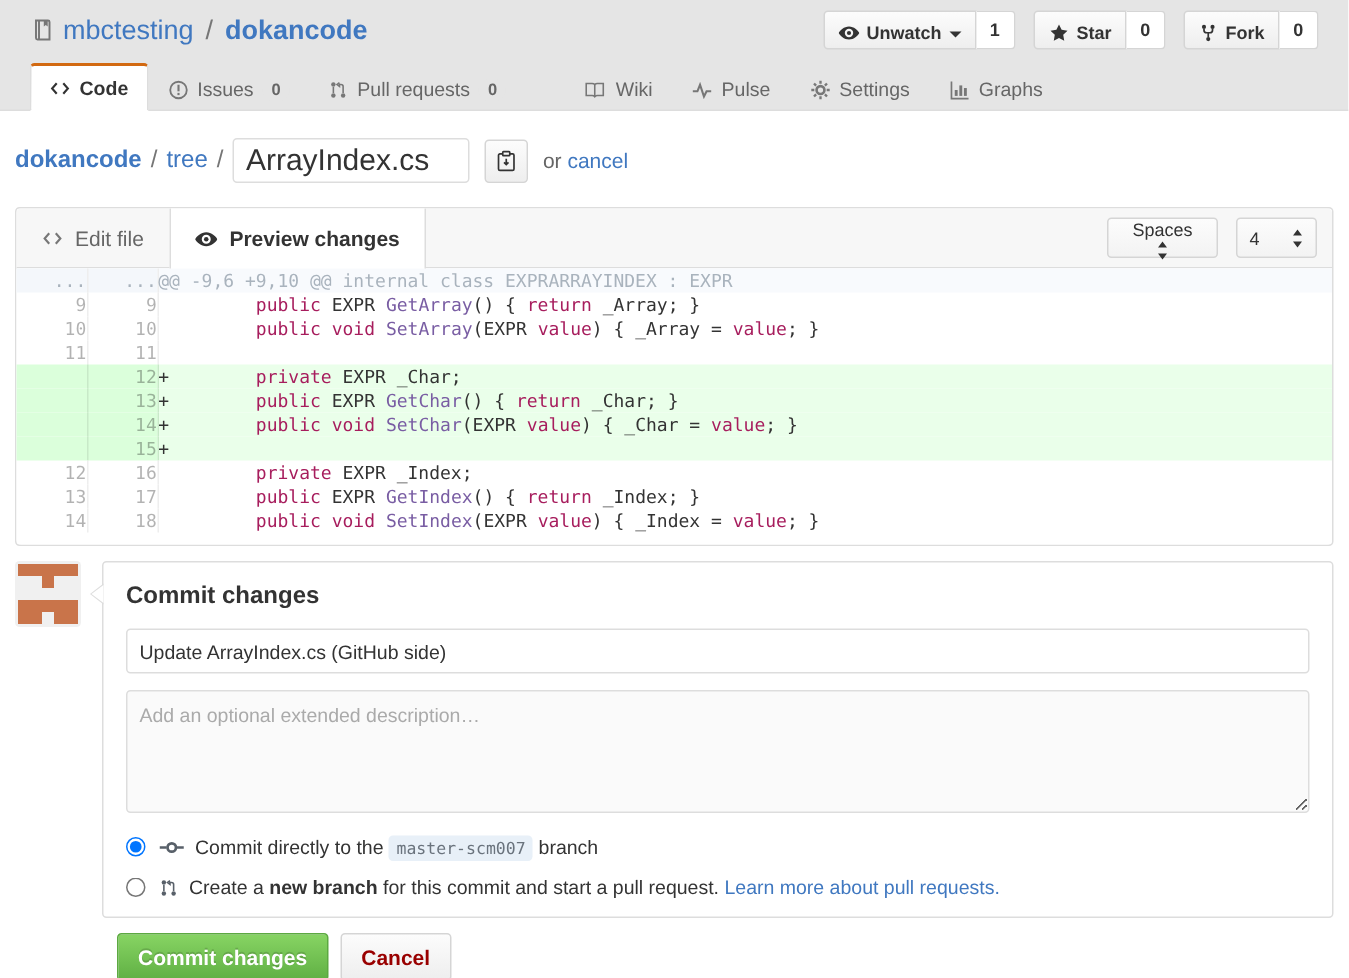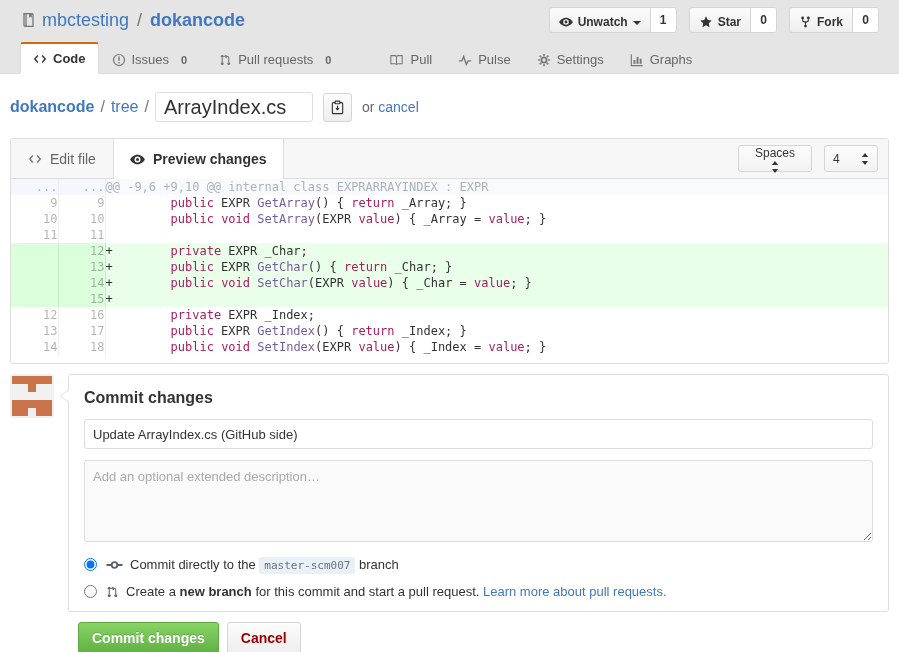--- a/index.html
+++ b/index.html
@@ -257,21 +257,21 @@
       <span class="counter">0</span>
     </a>
     <span class="spacer"></span>
     <a href="#" class="reponav-item">
       <span class="icon">
         <svg width="15" height="14" viewBox="0 0 16 16" fill="none" stroke="currentColor" stroke-width="1.2">
             <path d="M1.5 3h4.5c.9 0 1.6.4 2 .9.4-.5 1.1-.9 2-.9h4.5v9.2H10c-.8 0-1.6.4-2 .9-.4-.5-1.2-.9-2-.9H1.5V3z"></path>
             <path d="M8 4v8.5"></path>
           </svg>
       </span>
-      <span>Pull</span>
+      <span>Wiki</span>
     </a>
     <a href="#" class="reponav-item">
       <span class="icon">
         <svg width="14" height="14" viewBox="0 0 16 16" fill="none" stroke="currentColor" stroke-width="1.6">
             <polyline points="1,9 4.5,9 6.5,4 9.5,13 11.5,9 15,9"></polyline>
           </svg>
       </span>
       <span>Pulse</span>
     </a>
     <a href="#" class="reponav-item">

